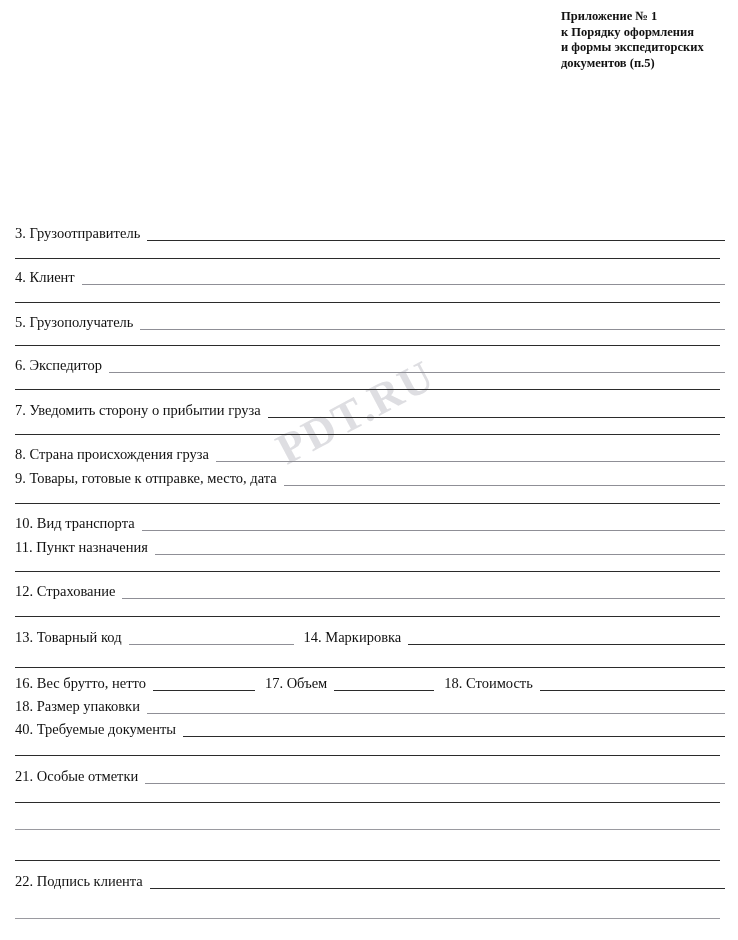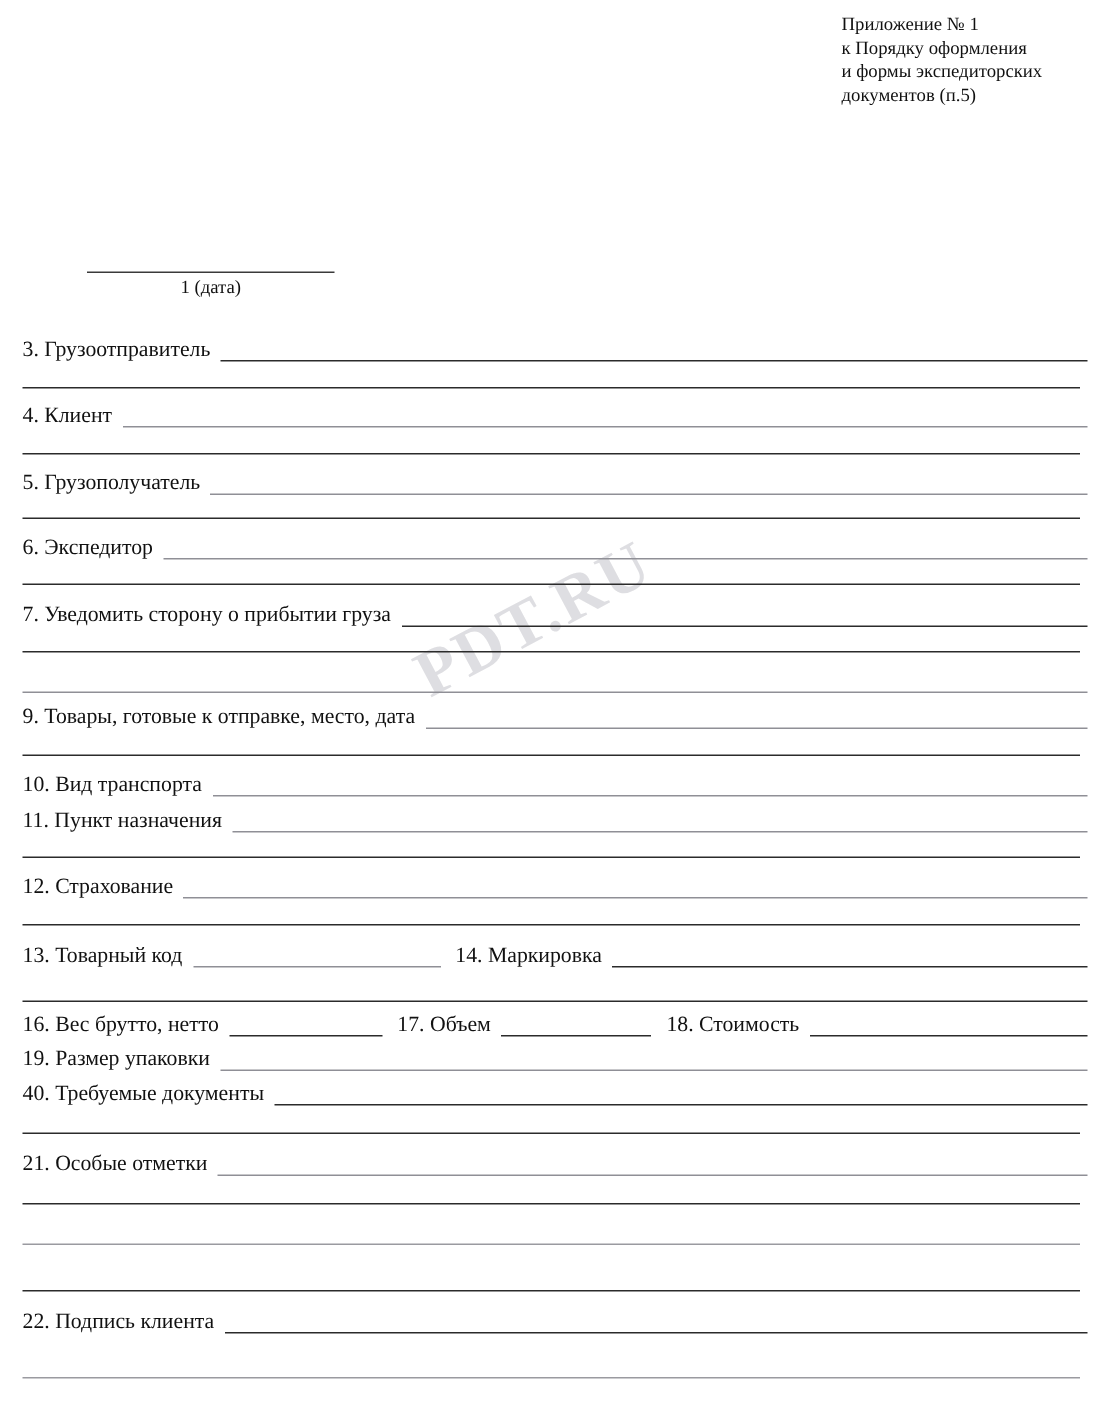--- a/index.html
+++ b/index.html
@@ -38,20 +38,21 @@
   }
 
   
   .header-note {
     position: absolute;
     left: 561px;
     top: 9px;
     font-size: 12.5px;
     line-height: 15.5px;
     z-index: 2;
+    font-weight: bold;
   }
   .header-note div { white-space: nowrap; }
 
   
   .doc-title {
     position: absolute;
     left: 0;
     top: 117px;
     width: 738px;
     text-align: center;
@@ -131,24 +132,20 @@
   <div class="watermark">PDT.RU</div>
 
   <div class="header-note">
     <div>Приложение № 1</div>
     <div>к Порядку оформления</div>
     <div>и формы экспедиторских</div>
     <div>документов (п.5)</div>
   </div>
 
 
-  <div class="dn-block" id="dn-date">
-    <div class="dn-rule"></div>
-    <div class="dn-caption">1 (дата)</div>
-  </div>
 
   <div class="form-body">
 
     <div class="row" style="top:221px">
       <span class="lbl">3. Грузоотправитель</span>
       <span class="blank"></span>
     </div>
     <div class="sep" style="top:258px"></div>
 
     <div class="row" style="top:265px">
@@ -169,20 +166,21 @@
     </div>
     <div class="sep" style="top:389px"></div>
 
     <div class="row" style="top:398px">
       <span class="lbl">7. Уведомить сторону о прибытии груза</span>
       <span class="blank"></span>
     </div>
     <div class="sep" style="top:434px"></div>
 
     <div class="row" style="top:442px">
+      <span class="lbl">8. Страна происхождения груза</span>
       <span class="blank light"></span>
     </div>
 
     <div class="row" style="top:466px">
       <span class="lbl">9. Товары, готовые к отправке, место, дата</span>
       <span class="blank light"></span>
     </div>
     <div class="sep" style="top:503px"></div>
 
     <div class="row" style="top:511px">
@@ -219,21 +217,21 @@
       <span class="blank fixed" style="width:102px"></span>
       <span class="gap"></span>
       <span class="lbl">17. Объем</span>
       <span class="blank fixed" style="width:100px"></span>
       <span class="gap"></span>
       <span class="lbl">18. Стоимость</span>
       <span class="blank"></span>
     </div>
 
     <div class="row" style="top:694px">
-      <span class="lbl">19. Размер упаковки</span>
+      <span class="lbl">18. Размер упаковки</span>
       <span class="blank light"></span>
     </div>
 
     <div class="row" style="top:717px">
       <span class="lbl">40. Требуемые документы</span>
       <span class="blank"></span>
     </div>
     <div class="sep" style="top:755px"></div>
 
     <div class="row" style="top:764px">

